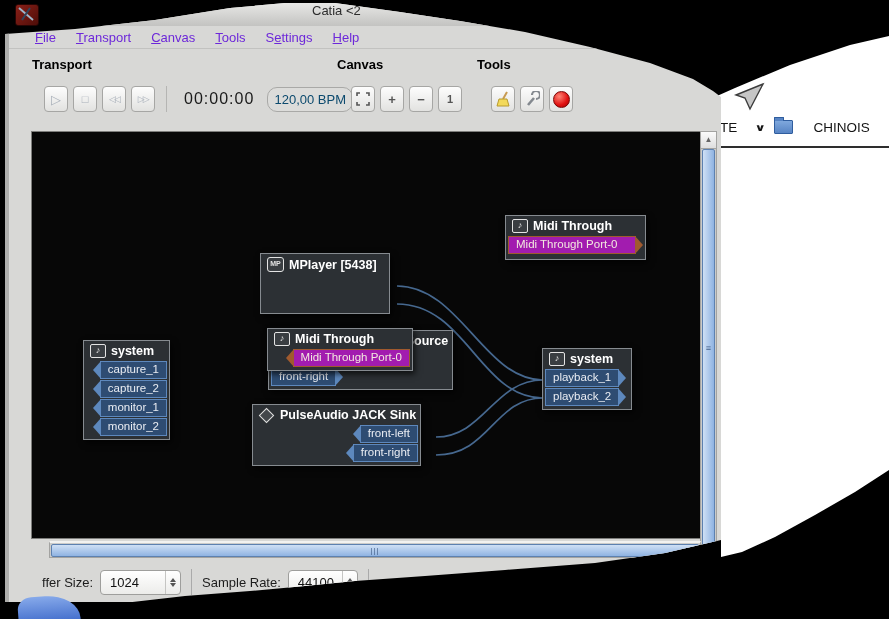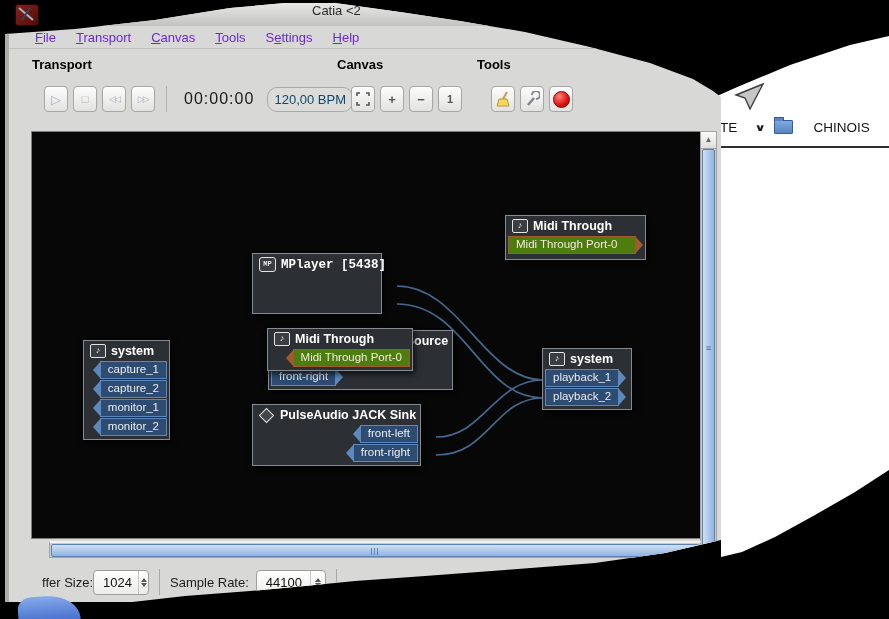--- a/index.html
+++ b/index.html
@@ -59,21 +59,21 @@
   .mp-icon{width:15px;height:13px;border:1px solid #e4e4e4;border-radius:3px;color:#e4e4e4;font-size:7px;font-weight:bold;
            line-height:12px;text-align:center;flex:0 0 auto;background:#3a3e42;}
   .pa-icon{width:9px;height:9px;border:1px solid #e0e0e0;background:#43474b;transform:rotate(45deg);margin:0 3px 0 2px;flex:0 0 auto;}
   .ports{padding:1px 2px 2px;}
   .port-row{display:flex;margin-bottom:1px;}
   .port-row.right{justify-content:flex-end;}
   .port-row.left{justify-content:flex-start;}
   .port{position:relative;font-size:11.5px;line-height:13px;padding:1px 7px 2px;border:1px solid;white-space:nowrap;color:#e9ecf2;}
   .port.audio{background:#2e4c72;border-color:#5d88bd;}
   .port.midi{background:#7d3e20;border-color:#a briefly;}
-  .port.midi{background:#4d7c0f;border-color:#a05a2e;color:#f3e9df;}
+  .port.midi{background:#a21caf;border-color:#a05a2e;color:#f3e9df;}
   .port.full{flex:1;}
   .tipL{margin-left:7px;}
   .tipL::before{content:"";position:absolute;left:-8px;top:-1px;
     border-top:9px solid transparent;border-bottom:9px solid transparent;border-right:8px solid #5d88bd;}
   .port.midi.tipL::before{border-right-color:#a05a2e;}
   .tipR{margin-right:7px;}
   .tipR::after{content:"";position:absolute;right:-8px;top:-1px;
     border-top:9px solid transparent;border-bottom:9px solid transparent;border-left:8px solid #5d88bd;}
   .port.midi.tipR::after{border-left-color:#a05a2e;}
   .n-pulse-source .ports{margin-top:17px;}
@@ -225,21 +225,21 @@
           <div class="node-header">
             <span class="hw-icon">♪</span>
             <span>Midi Through</span>
           </div>
           <div class="ports">
             <div class="port-row ">
               <div class="port midi tipR full">Midi Through Port-0</div>
             </div>
           </div>
         </div>
-        <div class="node n-mplayer" style="left: 220px; top: 121px; width: 130px; min-height: 61px; z-index: 2; font-family: Liberation Mono, monospace;">
+        <div class="node n-mplayer" style="left: 228px; top: 121px; width: 130px; min-height: 61px; z-index: 2;">
           <div class="node-header">
             <span class="mp-icon">MP</span>
             <span>MPlayer [5438]</span>
           </div>
         </div>
         <div class="node n-midi-through-mid" style="left: 235px; top: 196px; width: 146px; min-height: 43px; z-index: 3;">
           <div class="node-header">
             <span class="hw-icon">♪</span>
             <span>Midi Through</span>
           </div>
@@ -303,21 +303,21 @@
   <div id="vscroll" class="abs sb-track">
     <div class="sb-btn">▲</div>
     <div id="vthumb">≡</div>
   </div>
   <div id="hscroll" class="abs sb-track">
     <div id="hthumb">|||</div>
   </div>
 
   <div id="status-row" class="abs">
     <span style="margin-left:33px">ffer Size:</span>
-    <div class="combo" style="width:56px;">
+    <div class="combo" style="width:81px;margin-left:7px">
       <span class="val" style="flex:1">1024</span>
       <span class="spin">
           <span class="arr up"></span>
           <span class="arr dn"></span>
         </span>
     </div>
     <div class="st-sep"></div>
     <span>Sample Rate:</span>
     <div class="combo" style="width:70px;margin-left:7px">
       <span class="val" style="flex:1">44100</span>

